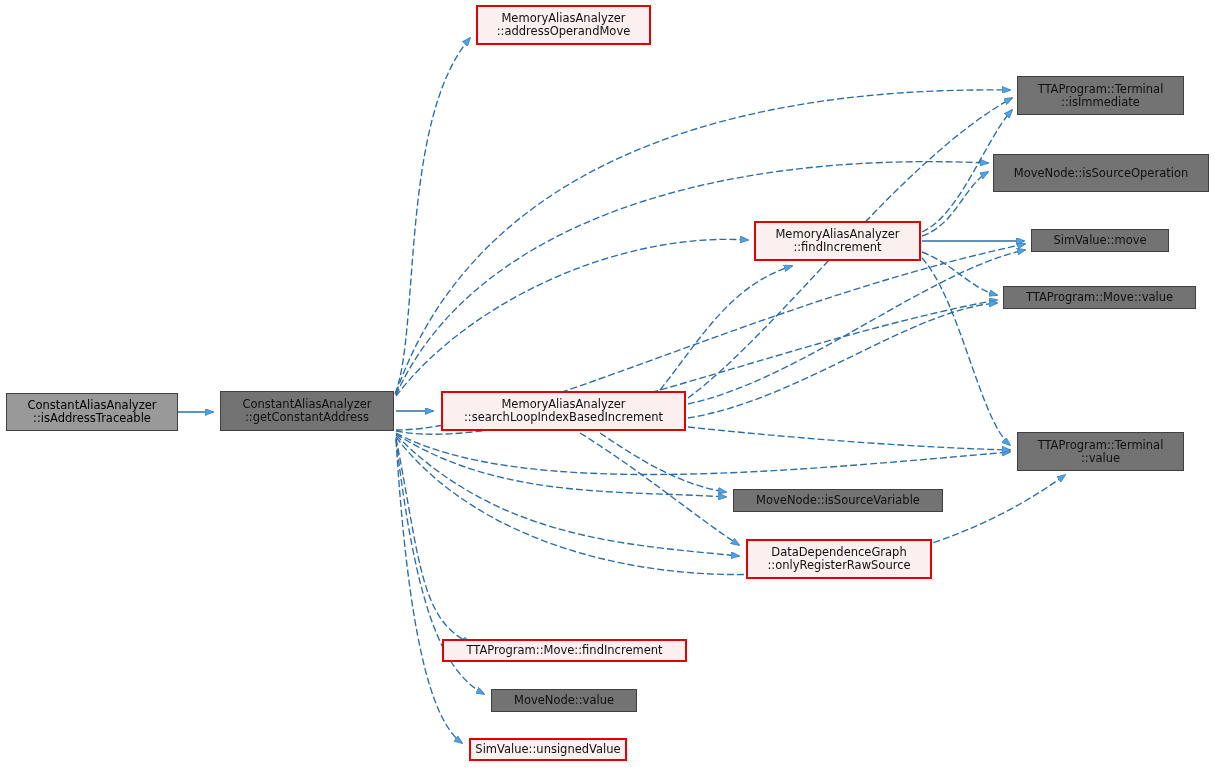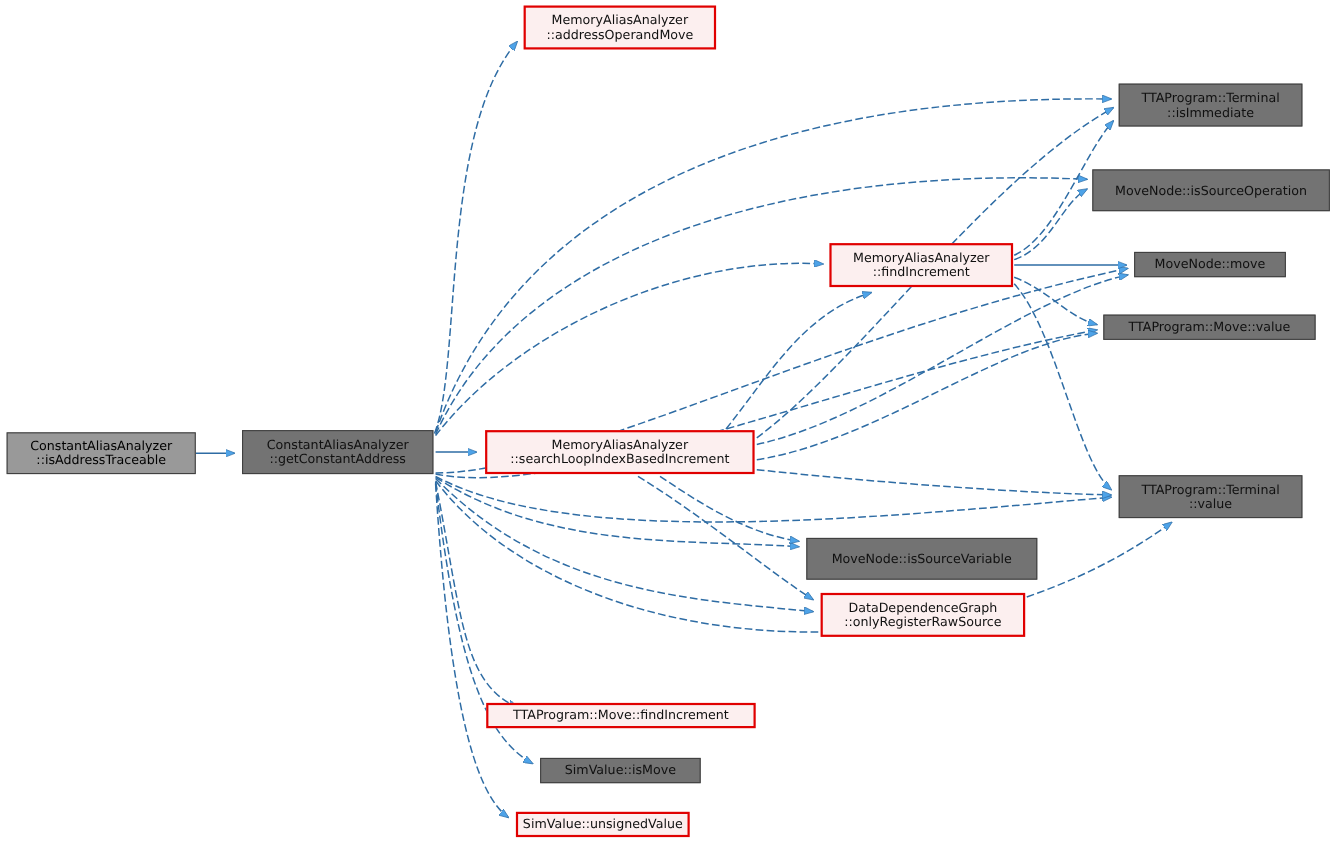--- a/index.html
+++ b/index.html
@@ -70,41 +70,41 @@
       <div class="node plain t11" style="left: 1017px; top: 76px; width: 167px; height: 39px;">
         <span class="lbl">TTAProgram::Terminal<br>::isImmediate</span>
       </div>
       <div class="node plain t11" style="left: 993px; top: 154px; width: 216px; height: 38px;">
         <span class="lbl">MoveNode::isSourceOperation</span>
       </div>
       <div class="node red t11" style="left: 754px; top: 221px; width: 167px; height: 40px;">
         <span class="lbl">MemoryAliasAnalyzer<br>::findIncrement</span>
       </div>
       <div class="node plain t11" style="left: 1031px; top: 229px; width: 138px; height: 23px;">
-        <span class="lbl">MoveNode::move</span>
+        <span class="lbl">SimValue::move</span>
       </div>
       <div class="node plain t11" style="left: 1003px; top: 286px; width: 193px; height: 23px;">
         <span class="lbl">TTAProgram::Move::value</span>
       </div>
       <div class="node red t11" style="left: 441px; top: 391px; width: 245px; height: 40px;">
         <span class="lbl">MemoryAliasAnalyzer<br>::searchLoopIndexBasedIncrement</span>
       </div>
       <div class="node plain t11" style="left: 1017px; top: 432px; width: 167px; height: 39px;">
         <span class="lbl">TTAProgram::Terminal<br>::value</span>
       </div>
-      <div class="node plain t11" style="left: 733px; top: 489px; width: 210px; height: 38px;">
+      <div class="node plain t11" style="left: 733px; top: 489px; width: 210px; height: 23px;">
         <span class="lbl">MoveNode::isSourceVariable</span>
       </div>
       <div class="node red t11" style="left: 746px; top: 539px; width: 186px; height: 40px;">
         <span class="lbl">DataDependenceGraph<br>::onlyRegisterRawSource</span>
       </div>
       <div class="node red t11" style="left: 442px; top: 639px; width: 245px; height: 23px;">
         <span class="lbl">TTAProgram::Move::findIncrement</span>
       </div>
       <div class="node plain t11" style="left: 491px; top: 689px; width: 146px; height: 23px;">
-        <span class="lbl">SimValue::isMove</span>
+        <span class="lbl">MoveNode::value</span>
       </div>
       <div class="node red t11" style="left: 469px; top: 738px; width: 158px; height: 23px;">
         <span class="lbl">SimValue::unsignedValue</span>
       </div>
     </div>
 
 </div>
 
 </body></html>

